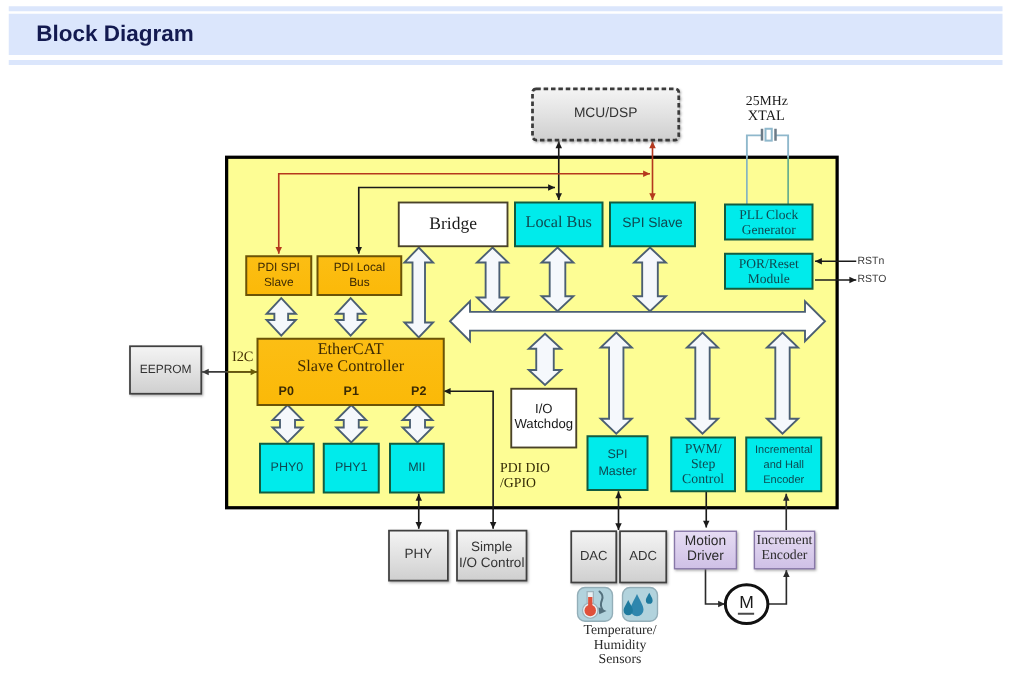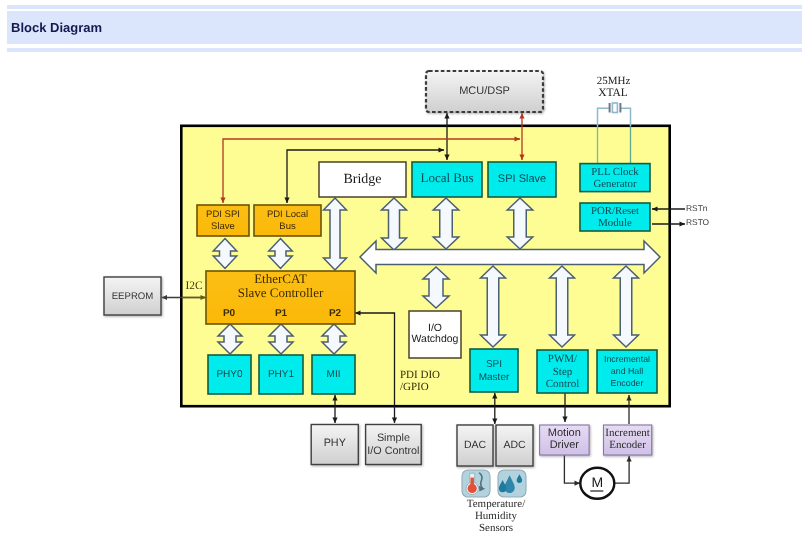--- a/index.html
+++ b/index.html
@@ -2,21 +2,21 @@
 <html><head>
 <meta charset="utf-8">
 <title>Block Diagram</title>
 <style>
   html,body{margin:0;padding:0;}
   body{width:809px;height:541px;background:#ffffff;font-family:"Liberation Sans",sans-serif;overflow:hidden;-webkit-font-smoothing:antialiased;text-rendering:geometricPrecision;}
   #page{position:relative;width:809px;height:541px;background:#fff;}
   .hdr{position:absolute;left:7px;top:5px;width:795px;}
   .hdr .strip{background:#dbe6fc;height:4px;}
   .hdr .band{background:#dbe6fc;height:33px;margin-top:2px;display:flex;align-items:center;}
-  .hdr .band span{font-size:13px;font-weight:bold;color:#131a50;padding-left:4px;}
+  .hdr .band span{font-size:18px;font-weight:bold;color:#131a50;padding-left:22px;}
   .hdr .strip2{background:#dbe6fc;height:4px;margin-top:4px;}
   svg#diagram{position:absolute;left:0;top:0;}
   text{dominant-baseline:middle;}
 </style>
 </head>
 <body>
 
 <div id="page">
   <div class="hdr">
     <div class="strip"></div>

